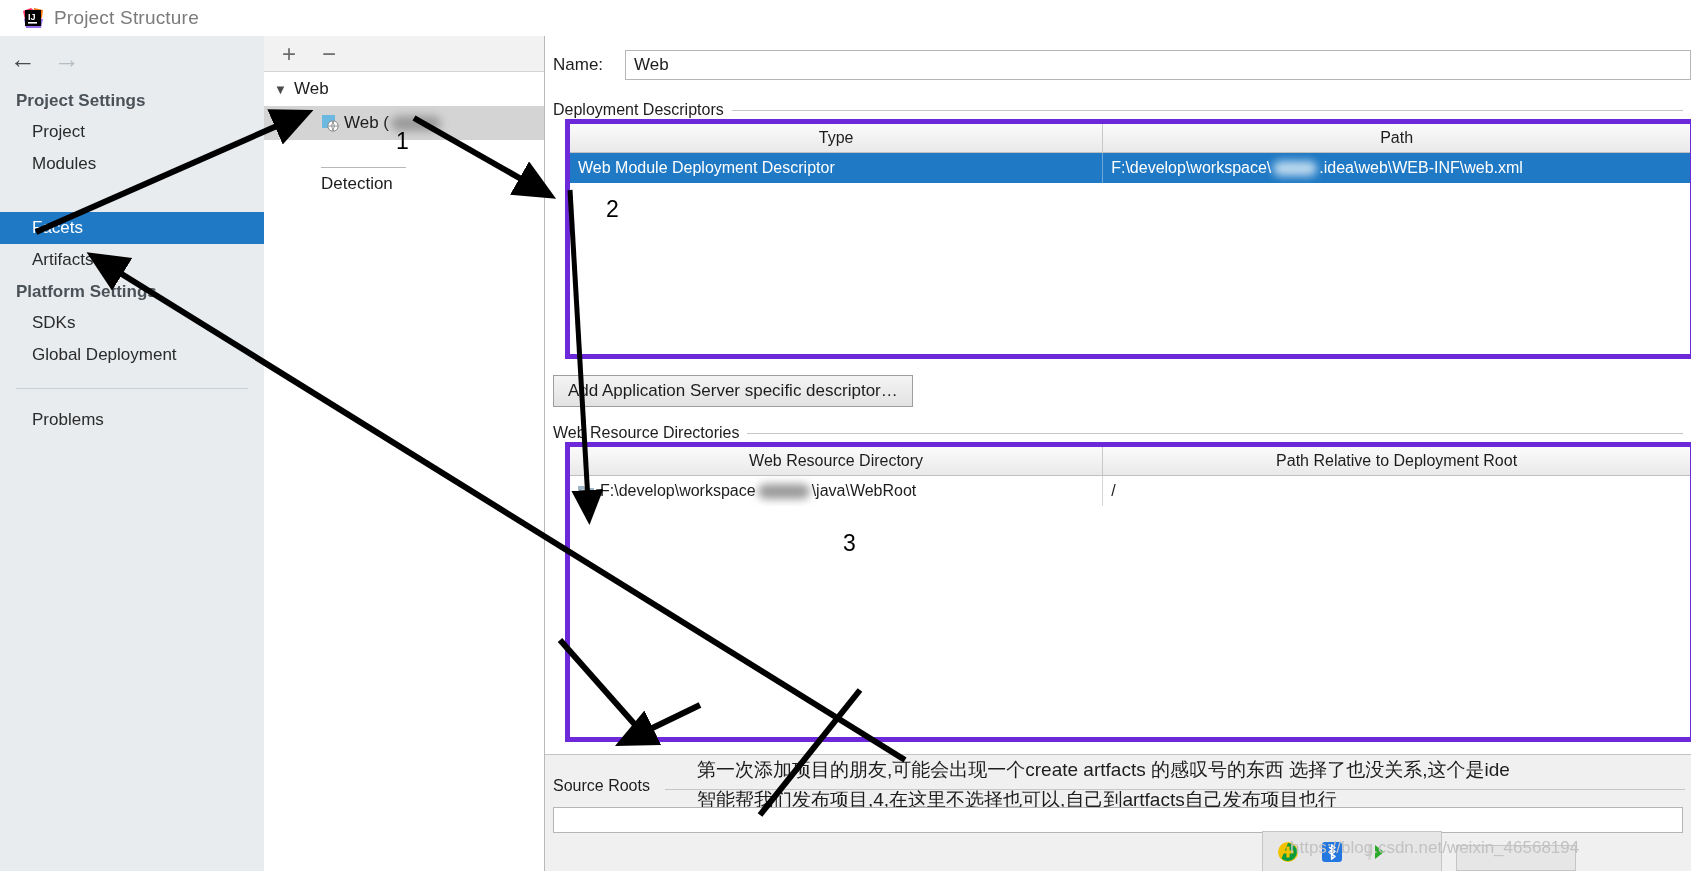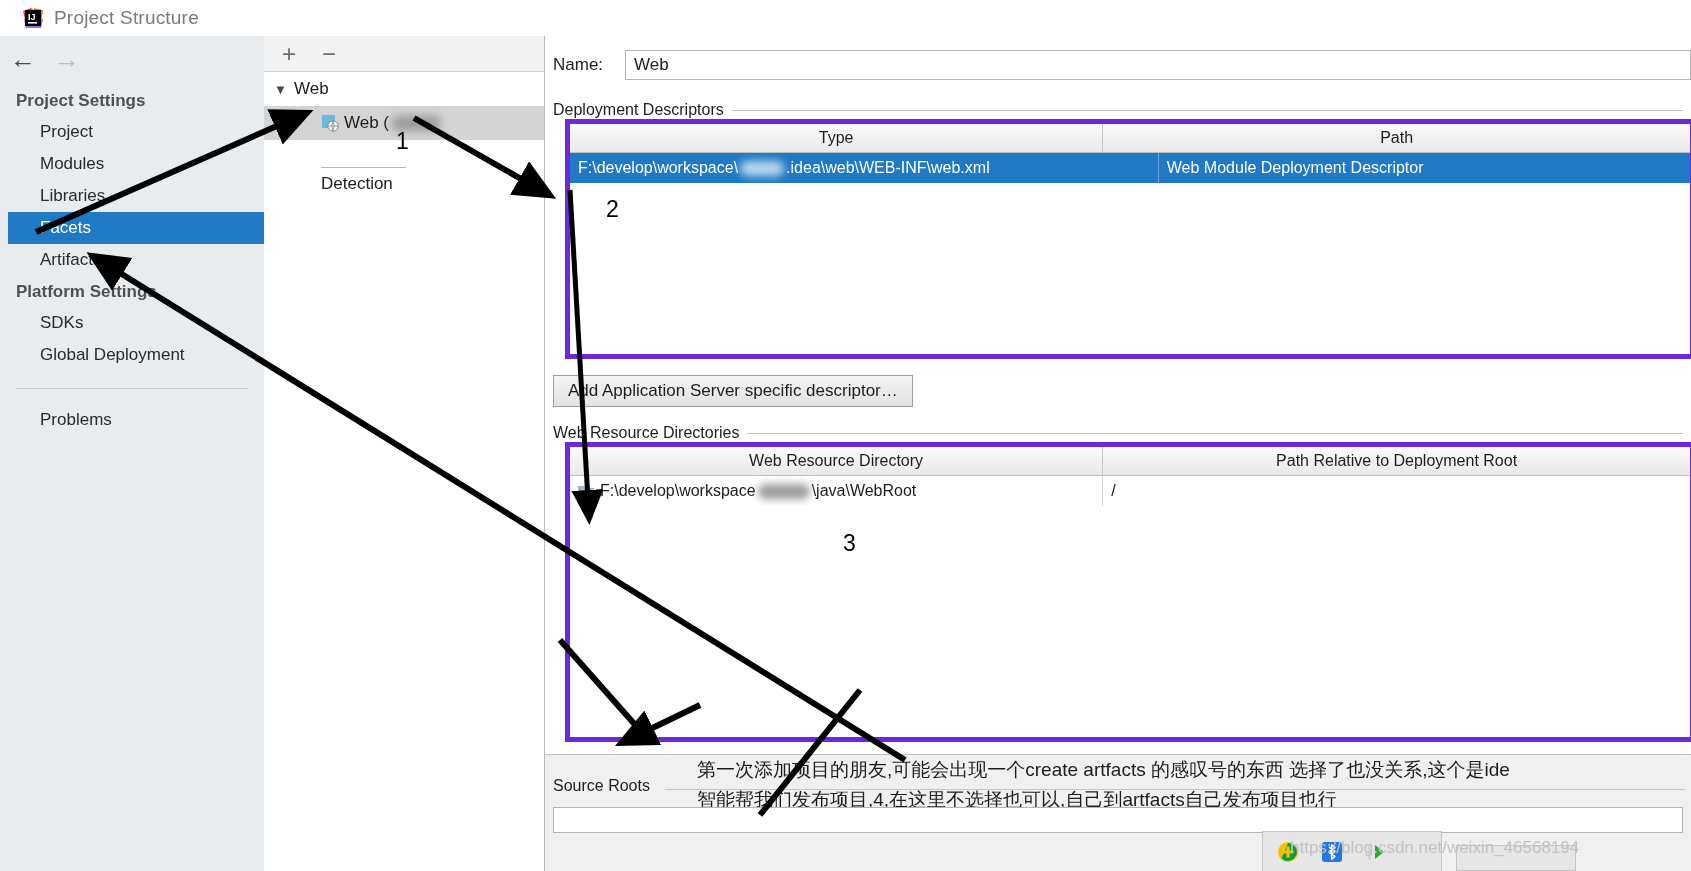--- a/index.html
+++ b/index.html
@@ -66,21 +66,21 @@
     width: 264px;
     font-size: 17px;
     color: #3c3f41;
     font-weight: bold;
     padding-left: 16px;
     box-sizing: border-box;
     color: #4a5258;
   }
   .nav-item {
     position: absolute;
-    left: 8px;
+    left: 0;
     width: 264px;
     height: 32px;
     line-height: 32px;
     font-size: 17px;
     color: #2b2b2b;
     padding-left: 32px;
     box-sizing: border-box;
   }
   .nav-item.selected {
     background: #1f79c4;
@@ -401,21 +401,20 @@
 
 <div id="sidebar">
   <div id="nav-arrows">
     <span class="nav-arrow">←</span>
     <span class="nav-arrow disabled">→</span>
   </div>
 
   <div class="nav-group" style="top:55px;">Project Settings</div>
   <div class="nav-item" style="top:80px;"><span>Project</span></div>
   <div class="nav-item" style="top:112px;"><span>Modules</span></div>
-  <div class="nav-item" style="top:144px;"><span>Libraries</span></div>
   <div class="nav-item selected" style="top:176px;"><span>Facets</span></div>
   <div class="nav-item" style="top:208px;"><span>Artifacts</span></div>
 
   <div class="nav-group" style="top:246px;">Platform Settings</div>
   <div class="nav-item" style="top:271px;"><span>SDKs</span></div>
   <div class="nav-item" style="top:303px;"><span>Global Deployment</span></div>
 
   <div id="sidebar-divider"></div>
 
   <div class="nav-item" style="top:368px;"><span>Problems</span></div>
@@ -459,26 +458,26 @@
     <span class="section-title-text">Deployment Descriptors</span>
     <span class="section-title-line"></span>
   </div>
 
   <div class="data-table" style="top:83px; width:1130px; height:240px;">
     <div class="tbl-head">
       <div class="th" style="width:536px;">Type</div>
       <div class="th" style="width:592px;">Path</div>
     </div>
     <div class="tbl-row selected">
+      <div class="td" style="width:536px;">Web Module Deployment Descriptor</div>
       <div class="td" style="width:592px;">
         <span>F:\develop\workspace\</span>
         <span class="blur-chip" style="width:44px;background:#bcd9ef;"></span>
         <span>.idea\web\WEB-INF\web.xml</span>
       </div>
-      <div class="td" style="width:536px;">Web Module Deployment Descriptor</div>
     </div>
   </div>
 
   <button id="add-descriptor-btn">Add Application Server specific descriptor…</button>
 
   <div class="section-title-row" style="top:388px;">
     <span class="section-title-text">Web Resource Directories</span>
     <span class="section-title-line"></span>
   </div>
 

